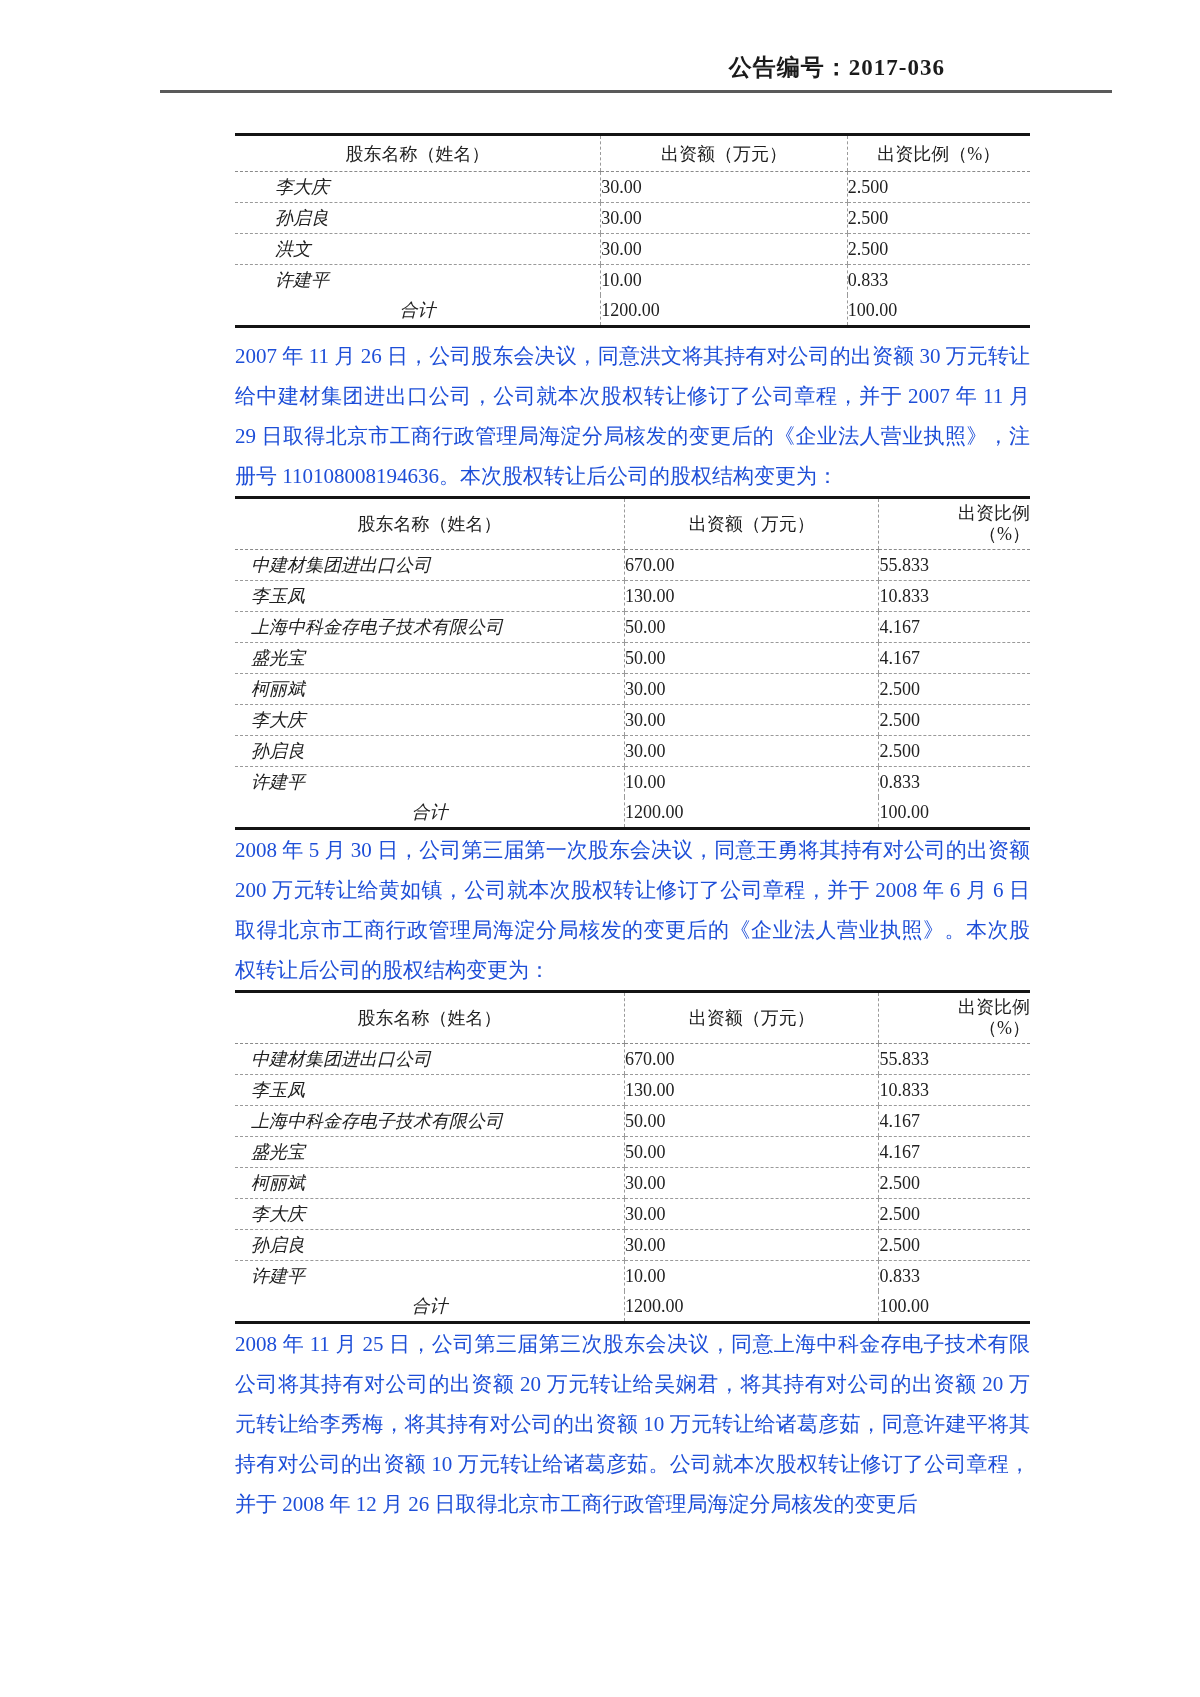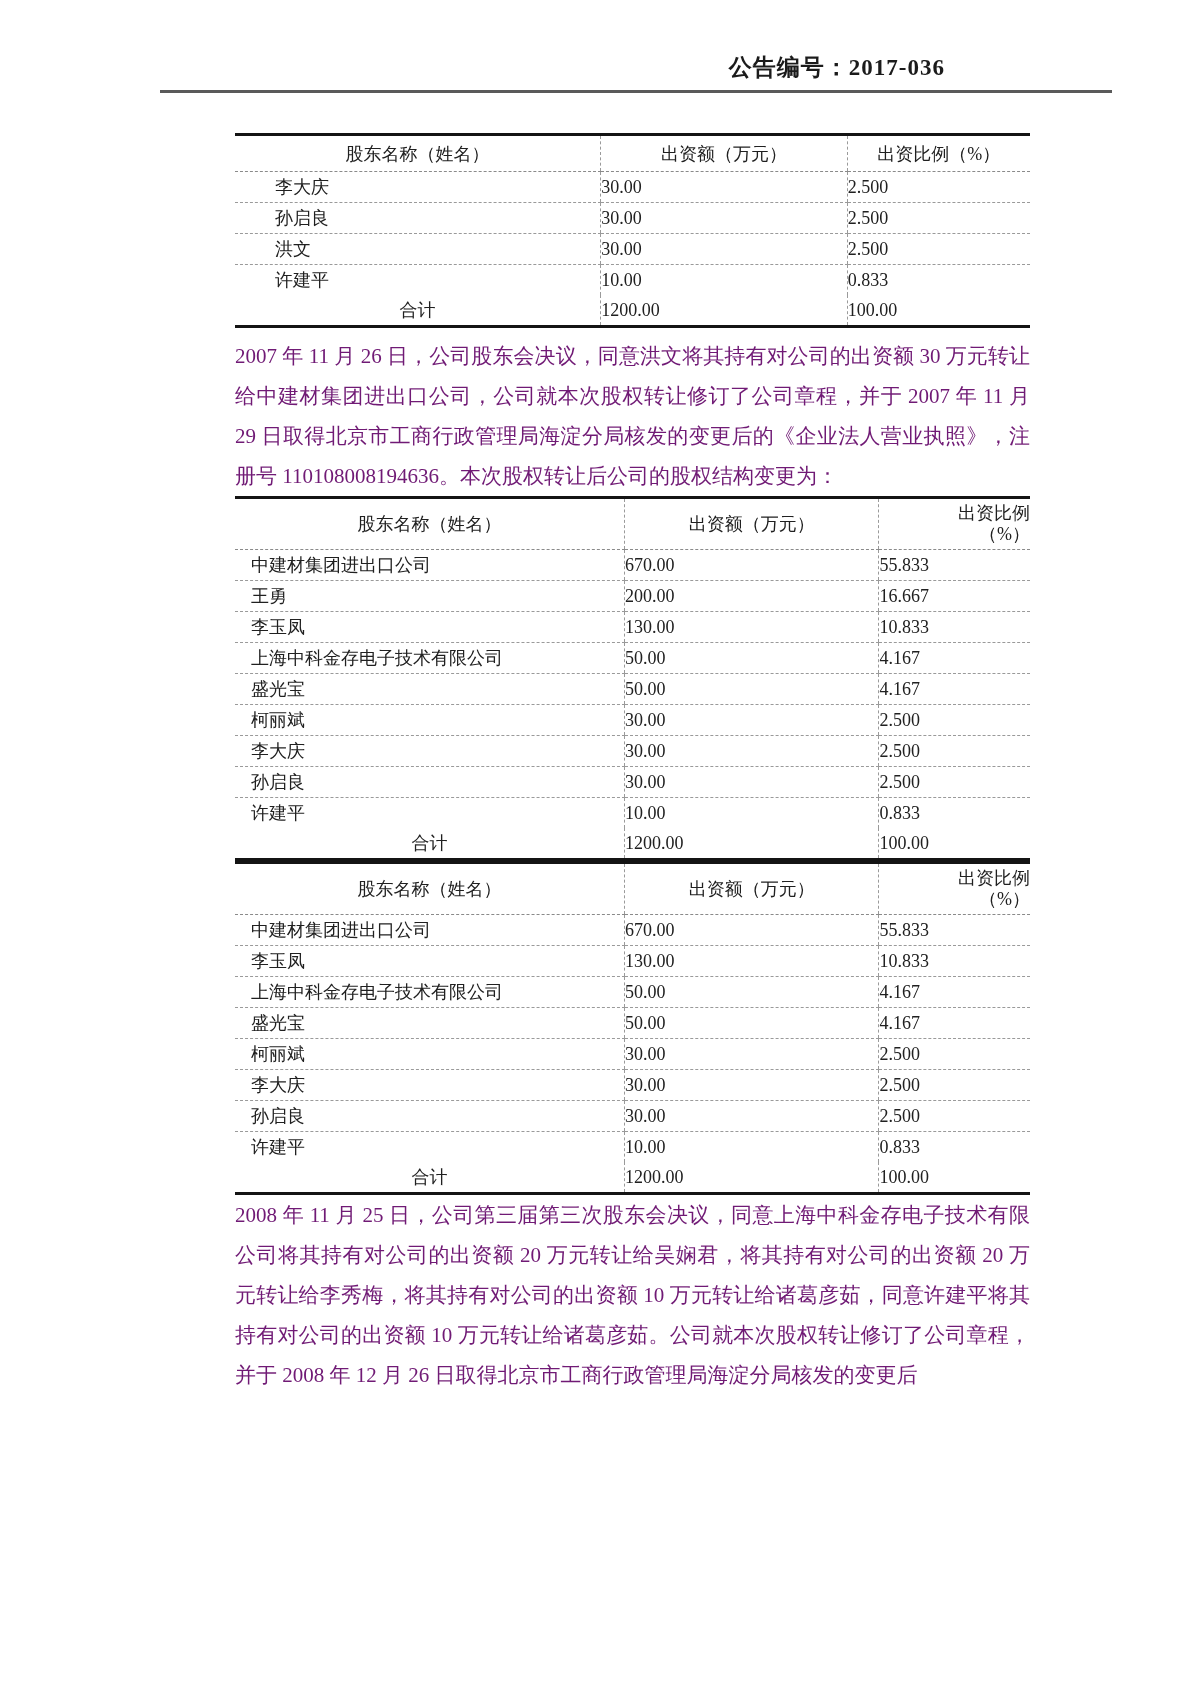--- a/index.html
+++ b/index.html
@@ -58,33 +58,33 @@
   table.sh-table td {
     height: 30px;
     padding: 0;
     border-bottom: 1px dashed #9a9a9a;
   }
   table.sh-table tr > *:nth-child(2),
   table.sh-table tr > *:nth-child(3) {
     border-left: 1px dashed #9a9a9a;
   }
   table.sh-table tr:last-child td { border-bottom: none; }
-  .c-name  { text-align: left; }
+  .c-name  { text-align: left; font-style: italic; }
   table.t1  .c-name { padding-left: 40px; }
   table.t23 .c-name { padding-left: 16px; }
   .c-amount { padding-right: 18px; }
   .c-ratio  { text-align: left; }
   tr.row-total .c-name { text-align: center; padding-left: 0; }
   .ratio-hdr-line { display: block; text-align: right; }
   .para {
     font-size: 21px;
     line-height: 40px;
     text-align: justify;
     margin: 0;
-    color: #701a75;
+    color: #1d4ed8;
   }
   .para.first { margin-top: 8px; }
 </style>
 </head>
 <body>
 
 <div class="doc-header">
   <span class="hdr-text">公告编号：2017-036</span>
 </div>
 <hr class="hdr-rule">
@@ -153,25 +153,20 @@
         </th>
       </tr>
     </thead>
     <tbody>
         <tr>
           <td class="c-name">中建材集团进出口公司</td>
           <td class="c-amount">670.00</td>
           <td class="c-ratio">55.833</td>
         </tr>
         <tr>
-          <td class="c-name">王勇</td>
-          <td class="c-amount">200.00</td>
-          <td class="c-ratio">16.667</td>
-        </tr>
-        <tr>
           <td class="c-name">李玉凤</td>
           <td class="c-amount">130.00</td>
           <td class="c-ratio">10.833</td>
         </tr>
         <tr>
           <td class="c-name">上海中科金存电子技术有限公司</td>
           <td class="c-amount">50.00</td>
           <td class="c-ratio">4.167</td>
         </tr>
         <tr>
@@ -202,20 +197,21 @@
       </tbody>
     <tbody>
       <tr class="row-total">
         <td class="c-name">合计</td>
         <td class="c-amount">1200.00</td>
         <td class="c-ratio">100.00</td>
       </tr>
     </tbody>
   </table>
 
+  <p class="para">2008 年 5 月 30 日，公司第三届第一次股东会决议，同意王勇将其持有对公司的出资额 200 万元转让给黄如镇，公司就本次股权转让修订了公司章程，并于 2008 年 6 月 6 日取得北京市工商行政管理局海淀分局核发的变更后的《企业法人营业执照》。本次股权转让后公司的股权结构变更为：</p>
 
   <table class="sh-table t23">
     <colgroup>
         <col style="width:49%">
         <col style="width:32%">
         <col style="width:19%">
       </colgroup>
     <thead>
       <tr>
         <th>股东名称（姓名）</th>

